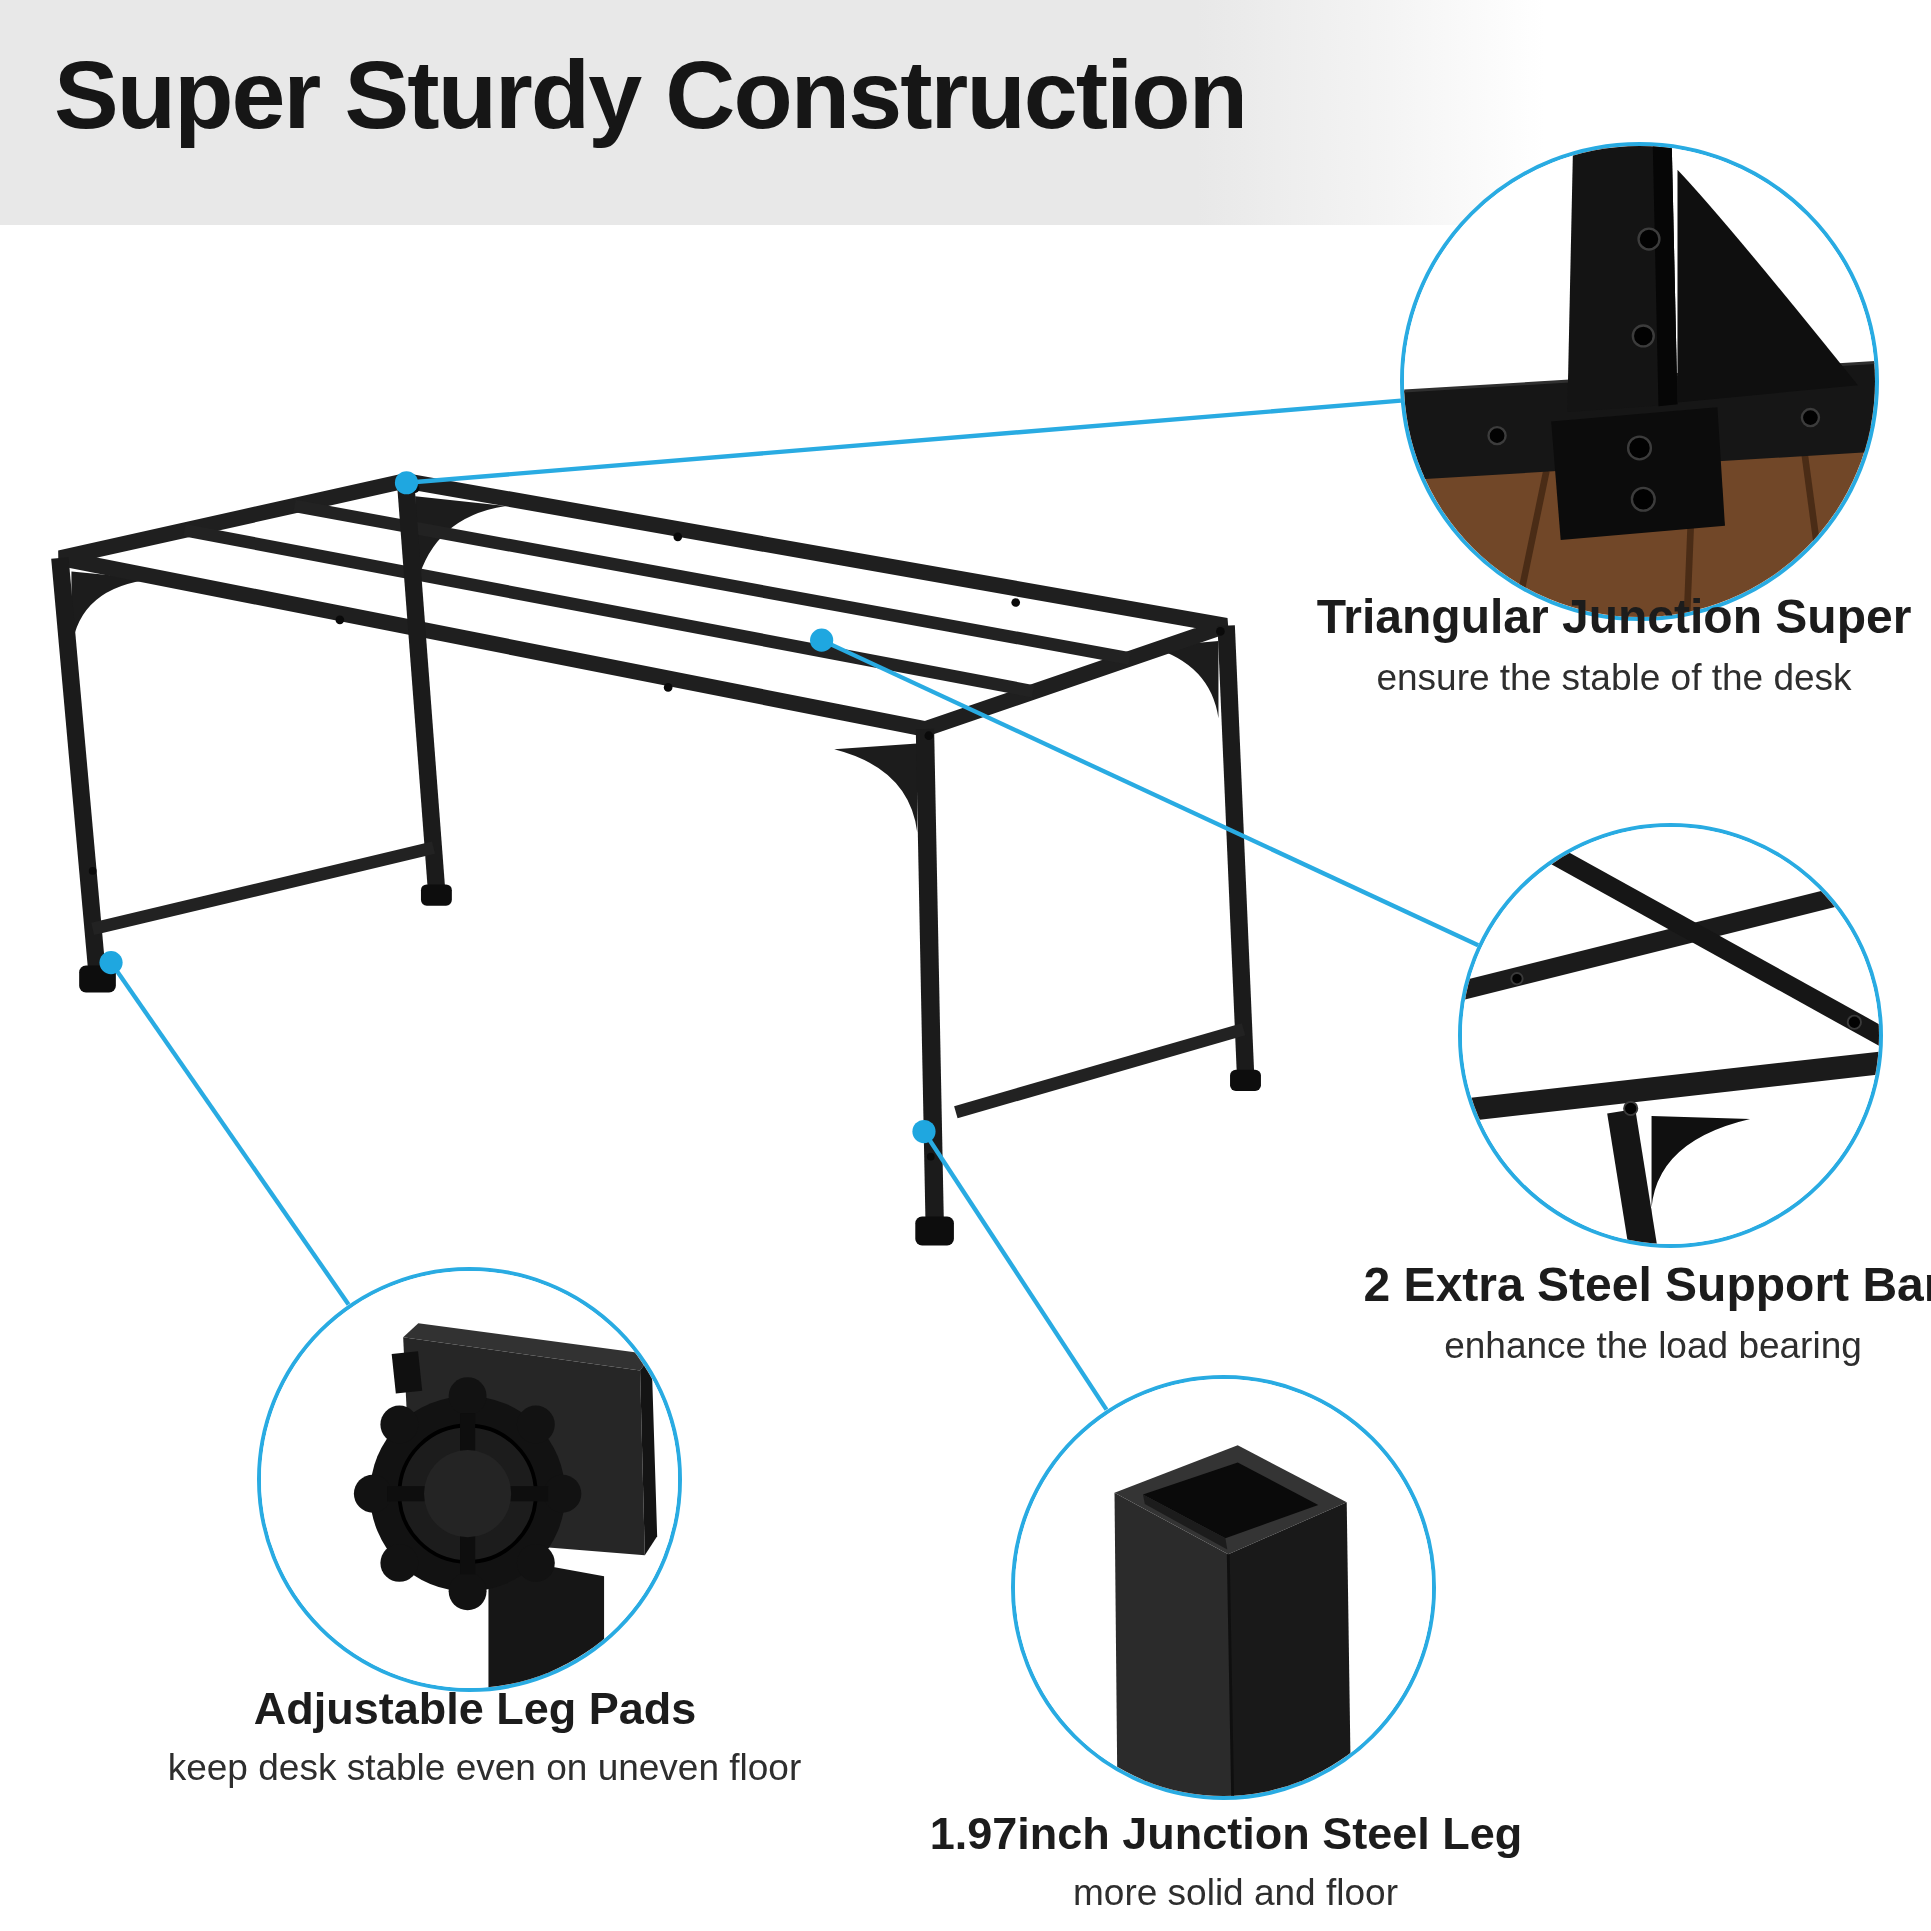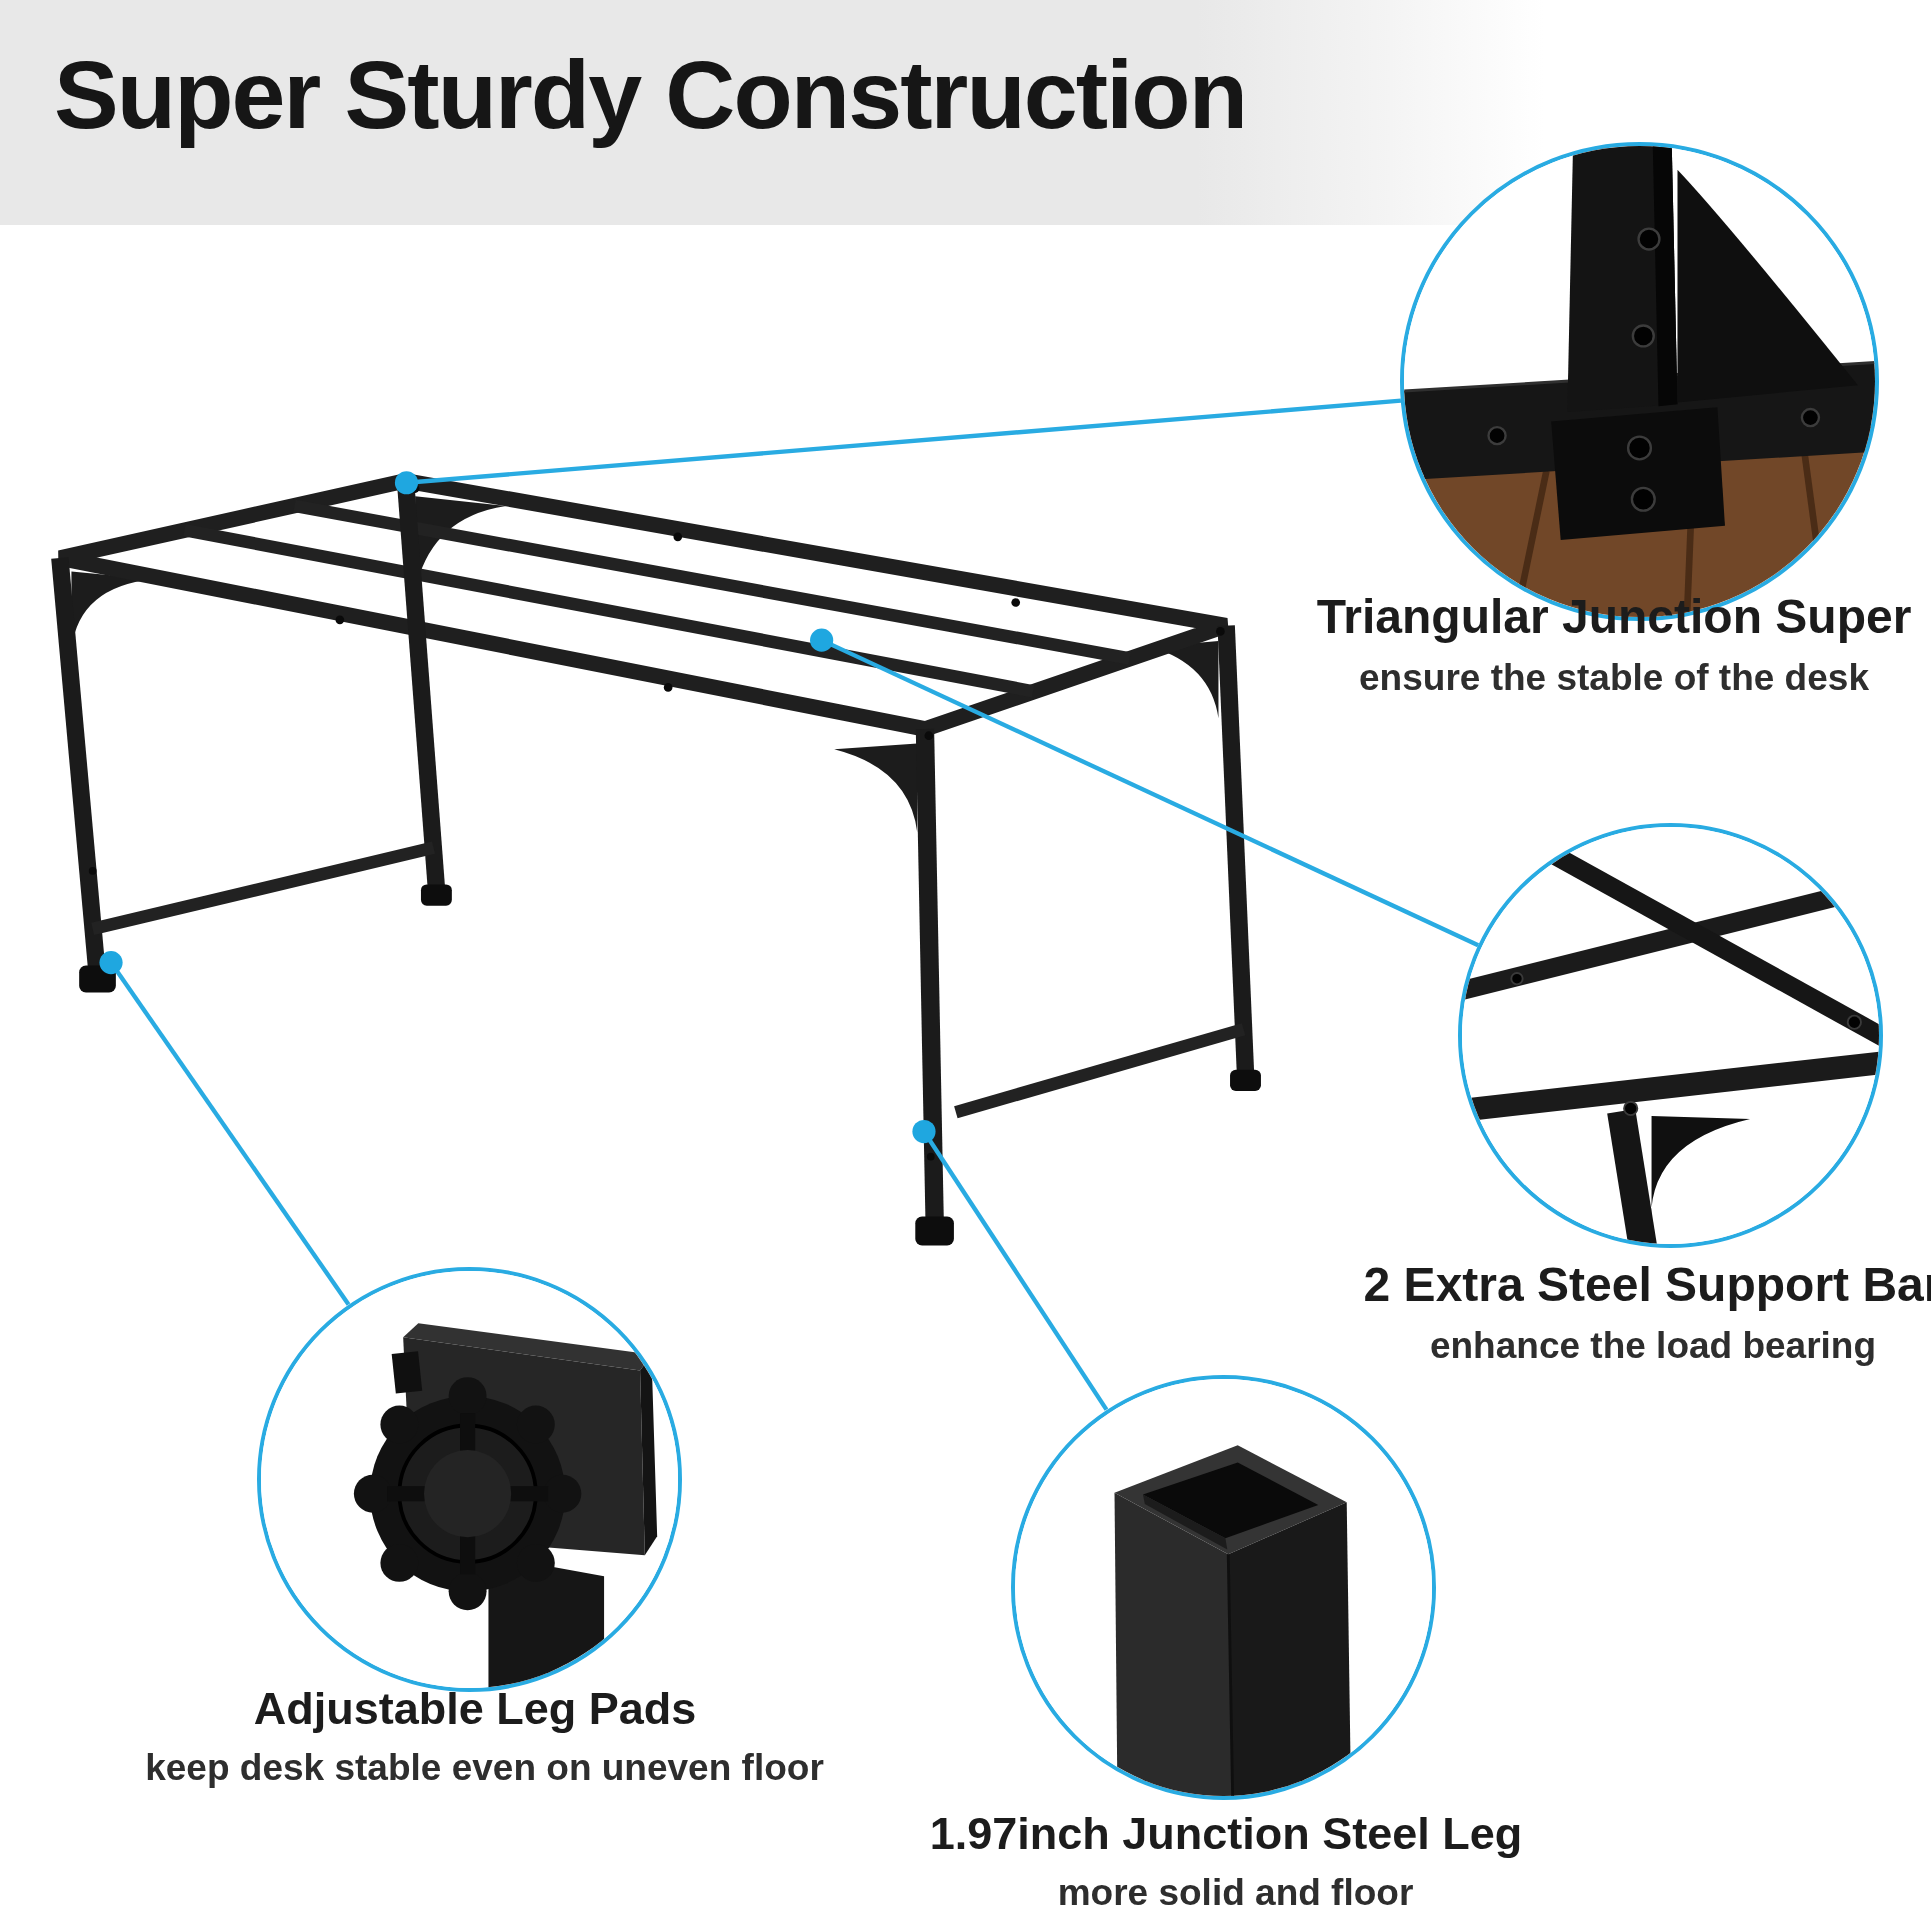--- a/index.html
+++ b/index.html
@@ -18,21 +18,21 @@
   .scene{position:absolute;left:0;top:0;}
   .callout-circle{
     position:absolute;border-radius:50%;border:4.8px solid #29abe2;background:#ffffff;
     overflow:hidden;box-sizing:border-box;
   }
   .callout-circle svg{display:block;width:100%;height:100%;}
   .label{
     position:absolute;transform:translateX(-50%);text-align:center;white-space:nowrap;
   }
   .label .t{font-size:48px;font-weight:700;color:#1c1c1c;line-height:1.1;}
-  .label .s{font-size:37px;font-weight:700;color:#2e2e2e;line-height:1.15;margin-top:13.5px;}
+  .label .s{font-size:37px;font-weight:400;color:#2e2e2e;line-height:1.15;margin-top:13.5px;}
   .label.small .t{font-size:45px;}
   .label.small .s{font-size:37px;margin-left:19px;}
 </style>
 </head>
 <body>
 
 <div class="canvas">
 
   <div class="gray-band"></div>
   <h1 class="page-title">Super Sturdy Construction</h1>

